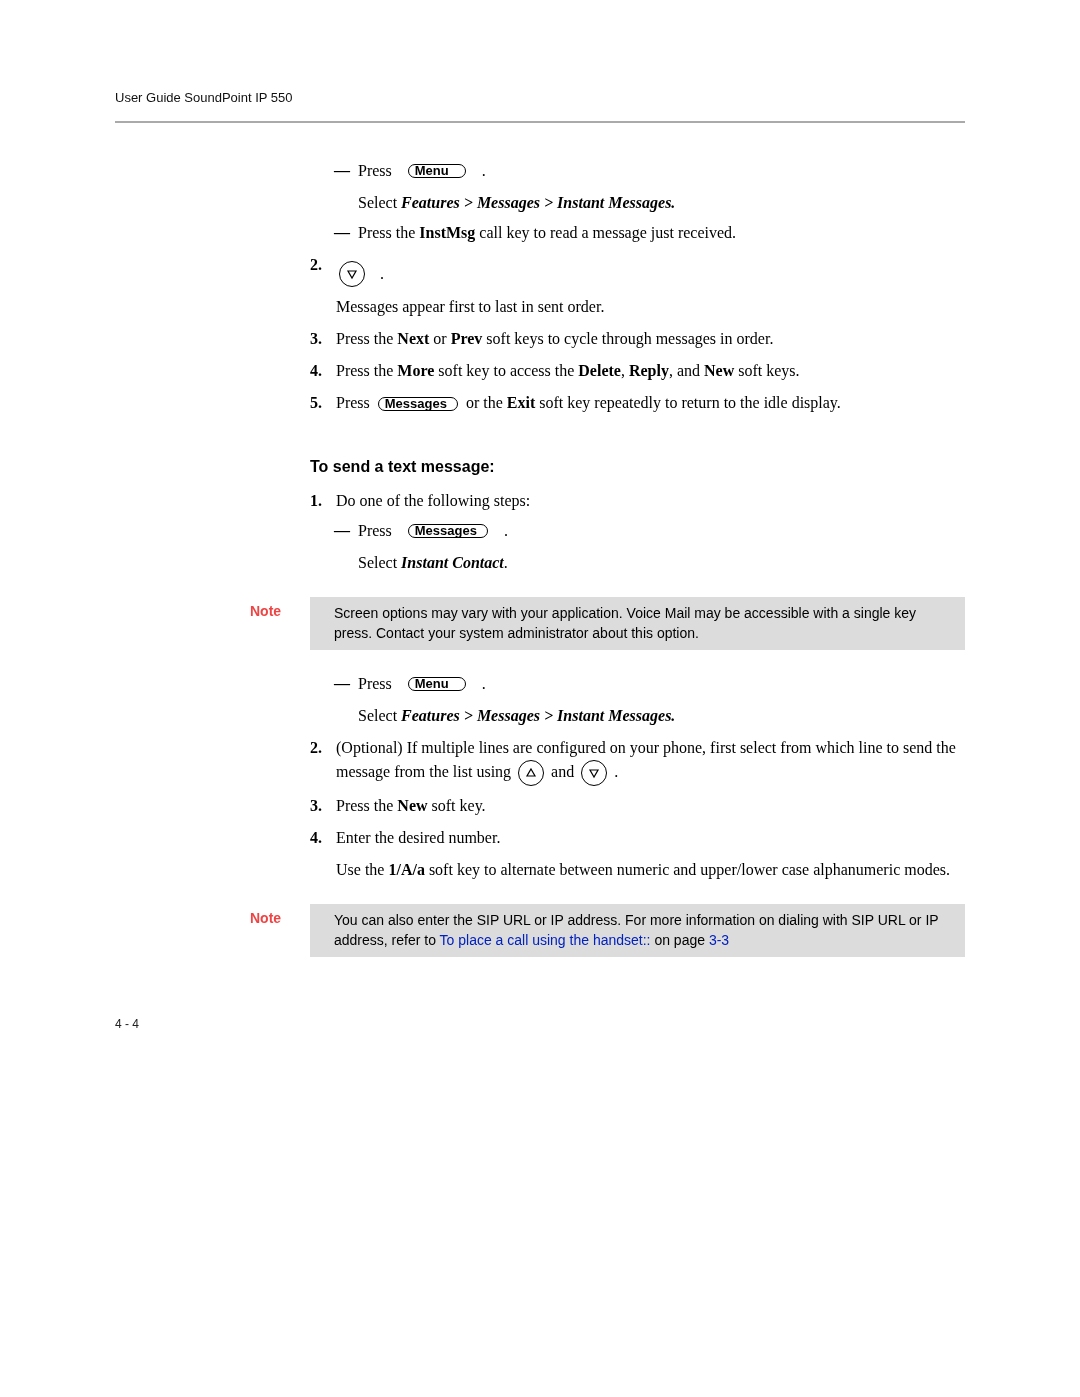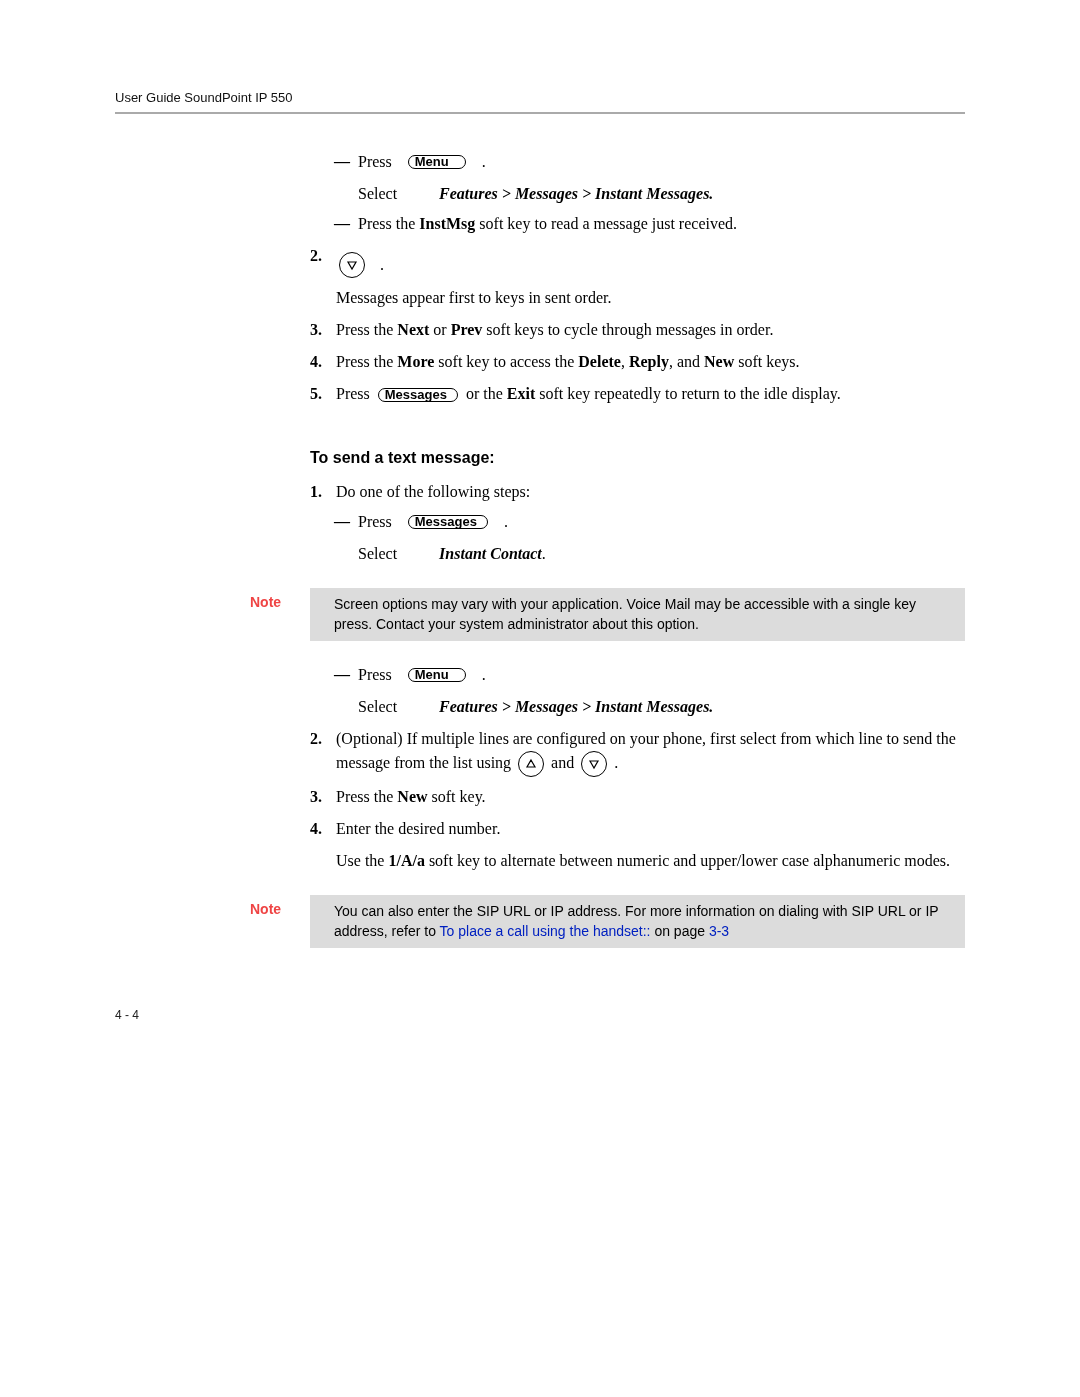--- a/index.html
+++ b/index.html
@@ -12,21 +12,21 @@
     width: 1080px;
   }
   .page {
     padding: 90px 115px 60px 115px;
     box-sizing: border-box;
   }
   .header {
     font-family: Arial, Helvetica, sans-serif;
     font-size: 13px;
     color: #111;
-    padding-bottom: 7px;
+    padding-bottom: 16px;
     border-bottom: 2px solid #aaa;
     margin-bottom: 36px;
   }
   .content {
     margin-left: 195px;
     line-height: 1.5;
   }
   .num-item {
     display: flex;
     margin-top: 8px;
@@ -113,21 +113,21 @@
     padding: 6px 24px;
     line-height: 1.45;
   }
   .link { color: #0020c0; }
   .footer {
     font-family: Liberation Sans, sans-serif;
     font-size: 12px;
     color: #222;
     margin-top: 60px;
   }
-  em, i { font-style: italic; margin-left: 38px; }
+  em, i { font-style: italic; }
   b { font-weight: bold; }
   .mt8 { margin-top: 8px; }
 </style>
 </head>
 <body>
 
 <div class="page">
 
   <div class="header">User Guide SoundPoint IP 550</div>
 
@@ -143,36 +143,36 @@
         </div>
         <div class="mt8">
           <span>Select </span><b><i>Features &gt; Messages &gt; Instant Messages.</i></b>
         </div>
       </div>
     </div>
 
     <div class="sub-item">
       <div class="dash">—</div>
       <div class="sub-body">
-        <span>Press the </span><b>InstMsg</b><span> soft key to read a message just received.</span>
+        <span>Press the </span><b>InstMsg</b><span> call key to read a message just received.</span>
       </div>
     </div>
 
     <div class="num-item">
       <div class="num">2.</div>
       <div class="num-body">
         <div class="inline-row mt8">
           <span class="circ-btn">
             <svg width="12" height="12" viewBox="0 0 12 12">
                 <path d="M2 3 L10 3 L6 10 Z" fill="none" stroke="#000" stroke-width="1.2"></path>
               </svg>
           </span>
           <span>.</span>
         </div>
-        <div class="mt8">Messages appear first to keys in sent order.</div>
+        <div class="mt8">Messages appear first to last in sent order.</div>
       </div>
     </div>
 
     <div class="num-item">
       <div class="num">3.</div>
       <div class="num-body">
         <span>Press the </span><b>Next</b><span> or </span><b>Prev</b><span> soft keys to cycle through messages in order.</span>
       </div>
     </div>
 

